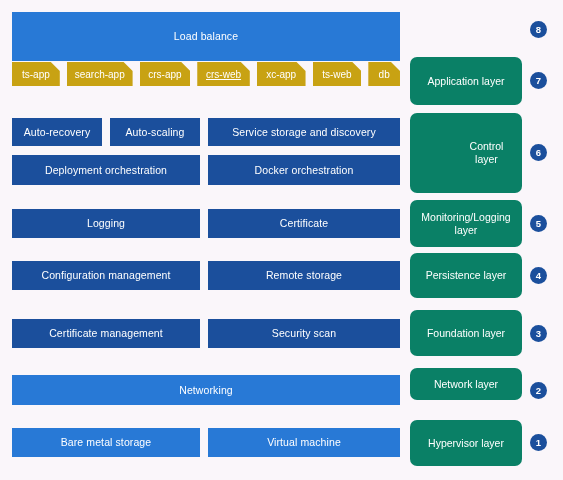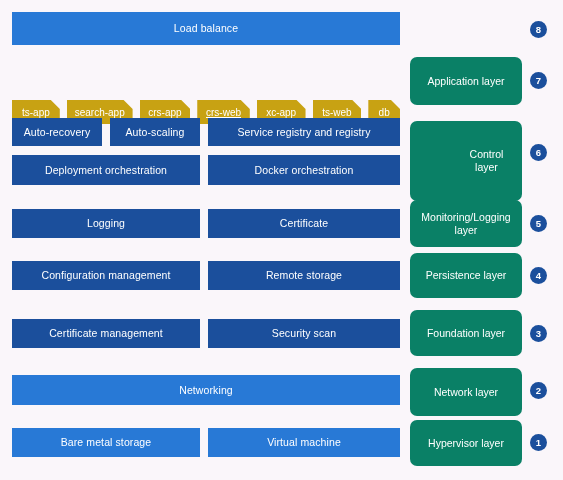--- a/index.html
+++ b/index.html
@@ -75,21 +75,20 @@
     background: #c8a213;
     color: #ffffff;
     font-size: 10px;
     display: flex;
     align-items: center;
     justify-content: center;
     padding: 0 4px;
     -webkit-clip-path: polygon(0 0, calc(100% - 9px) 0, 100% 9px, 100% 100%, 0 100%);
     clip-path: polygon(0 0, calc(100% - 9px) 0, 100% 9px, 100% 100%, 0 100%);
     white-space: nowrap;
-    margin-top: 38px;
   }
 
   
   .right-col {
     position: absolute;
     left: 410px;
     top: 0;
     width: 153px;
     height: 480px;
   }
@@ -125,37 +124,37 @@
   }
 </style>
 </head>
 <body>
 
 <div id="diagram">
 
   <div class="left-col">
 
     <div class="band" style="top:12px;height:33px;">
-      <div class="cell blue-bright full" style="height:33px;">Load balance</div>
+      <div class="cell blue-bright full" style="height:49px;">Load balance</div>
     </div>
 
     <div class="apps">
       <div class="chip" style="width:50px;">ts-app</div>
       <div class="chip" style="width:69px;">search-app</div>
       <div class="chip" style="width:53px;">crs-app</div>
       <div class="chip" style="width:55px;text-decoration:underline;">crs-web</div>
       <div class="chip" style="width:51px;">xc-app</div>
       <div class="chip" style="width:51px;">ts-web</div>
       <div class="chip" style="width:33px;">db</div>
     </div>
 
     <div class="band" style="top:118px;height:28px;">
       <div class="cell blue-dark" style="width:90px;height:28px;">Auto-recovery</div>
       <div class="cell blue-dark" style="width:90px;height:28px;">Auto-scaling</div>
-      <div class="cell blue-dark" style="width:192px;height:28px;">Service registry and registry</div>
+      <div class="cell blue-dark" style="width:192px;height:28px;">Service storage and discovery</div>
     </div>
 
     <div class="band" style="top:155px;height:30px;">
       <div class="cell blue-dark halfL" style="height:30px;">Deployment orchestration</div>
       <div class="cell blue-dark halfR" style="height:30px;">Docker orchestration</div>
     </div>
 
     <div class="band" style="top:209px;height:29px;">
       <div class="cell blue-dark halfL" style="height:29px;">Logging</div>
       <div class="cell blue-dark halfR" style="height:29px;">Certificate</div>
@@ -182,33 +181,33 @@
 
   </div>
 
   <div class="right-col">
 
     <div class="badge" style="top:21px;">8</div>
 
     <div class="layer" style="top:57px;height:48px;">Application layer</div>
     <div class="badge" style="top:72px;">7</div>
 
-    <div class="layer" style="top:121px;height:80px;padding-left:47px;">Control layer</div>
+    <div class="layer" style="top:113px;height:80px;padding-left:47px;">Control layer</div>
     <div class="badge" style="top:144px;">6</div>
 
     <div class="layer" style="top:200px;height:47px;">Monitoring/Logging layer</div>
     <div class="badge" style="top:215px;">5</div>
 
     <div class="layer" style="top:253px;height:45px;">Persistence layer</div>
     <div class="badge" style="top:267px;">4</div>
 
     <div class="layer" style="top:310px;height:46px;">Foundation layer</div>
     <div class="badge" style="top:325px;">3</div>
 
-    <div class="layer" style="top:368px;height:48px;">Network layer</div>
+    <div class="layer" style="top:368px;height:32px;">Network layer</div>
     <div class="badge" style="top:382px;">2</div>
 
     <div class="layer" style="top:420px;height:46px;">Hypervisor layer</div>
     <div class="badge" style="top:434px;">1</div>
 
   </div>
 
 </div>
 
 </body></html>

